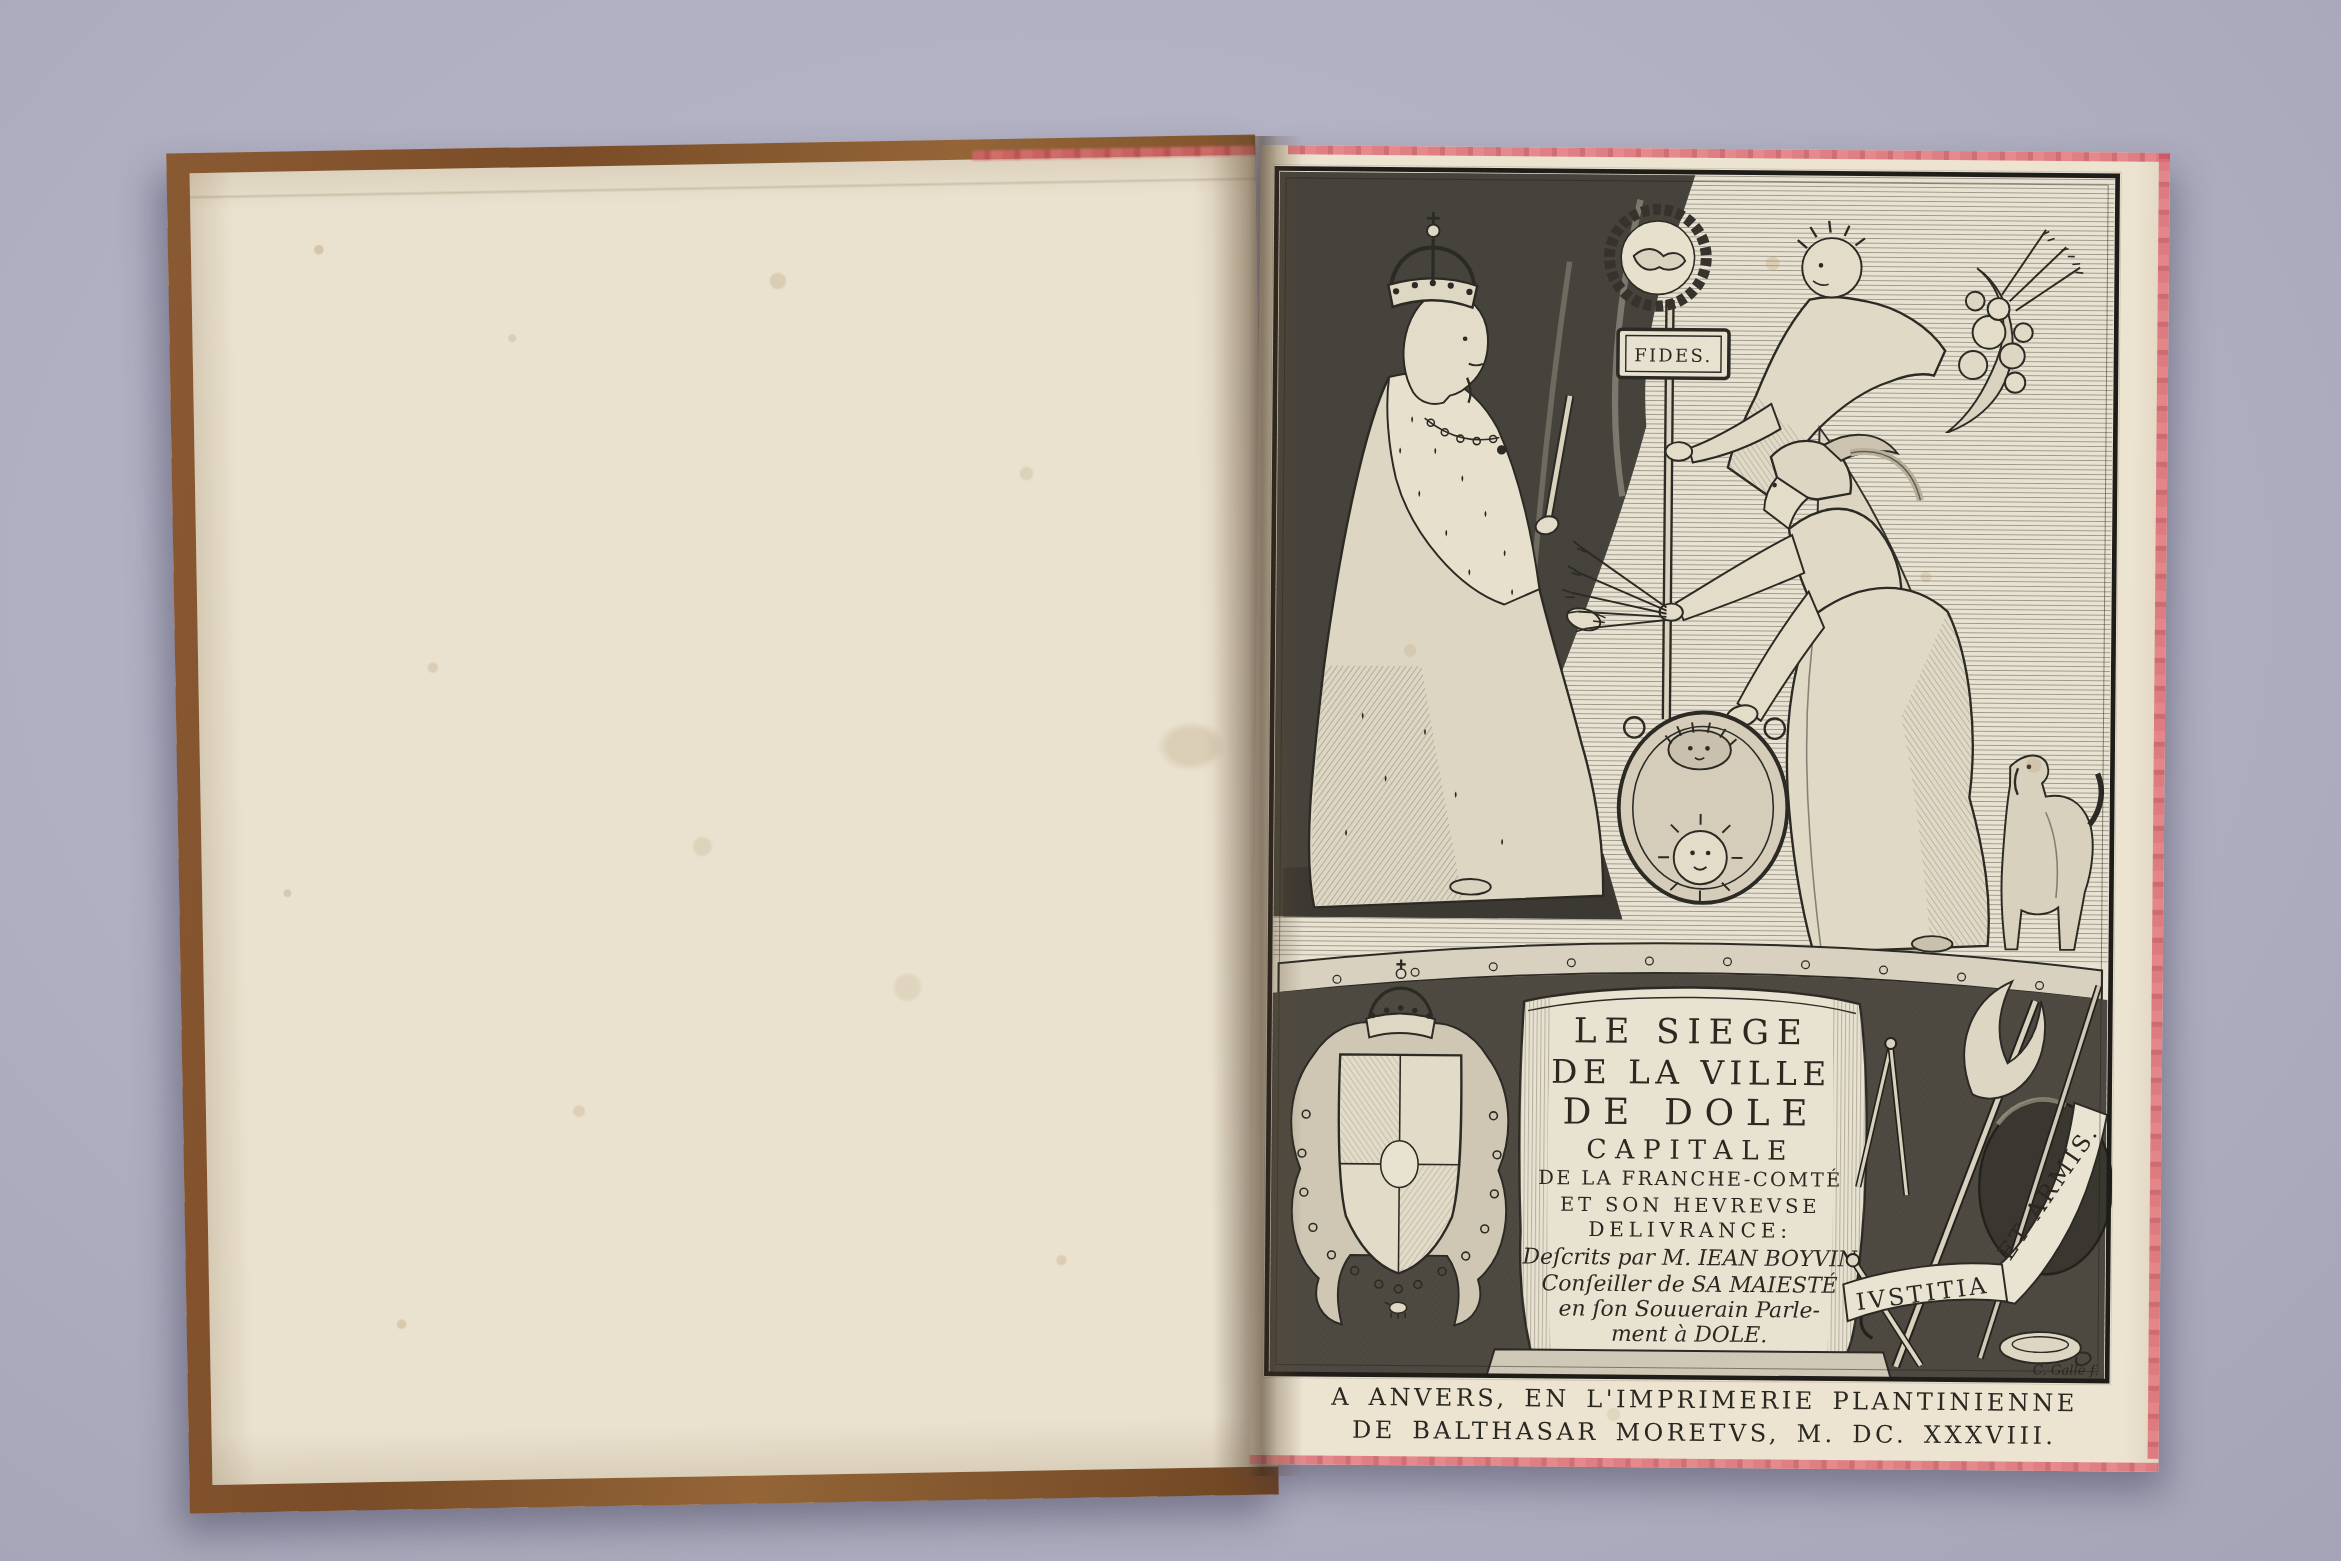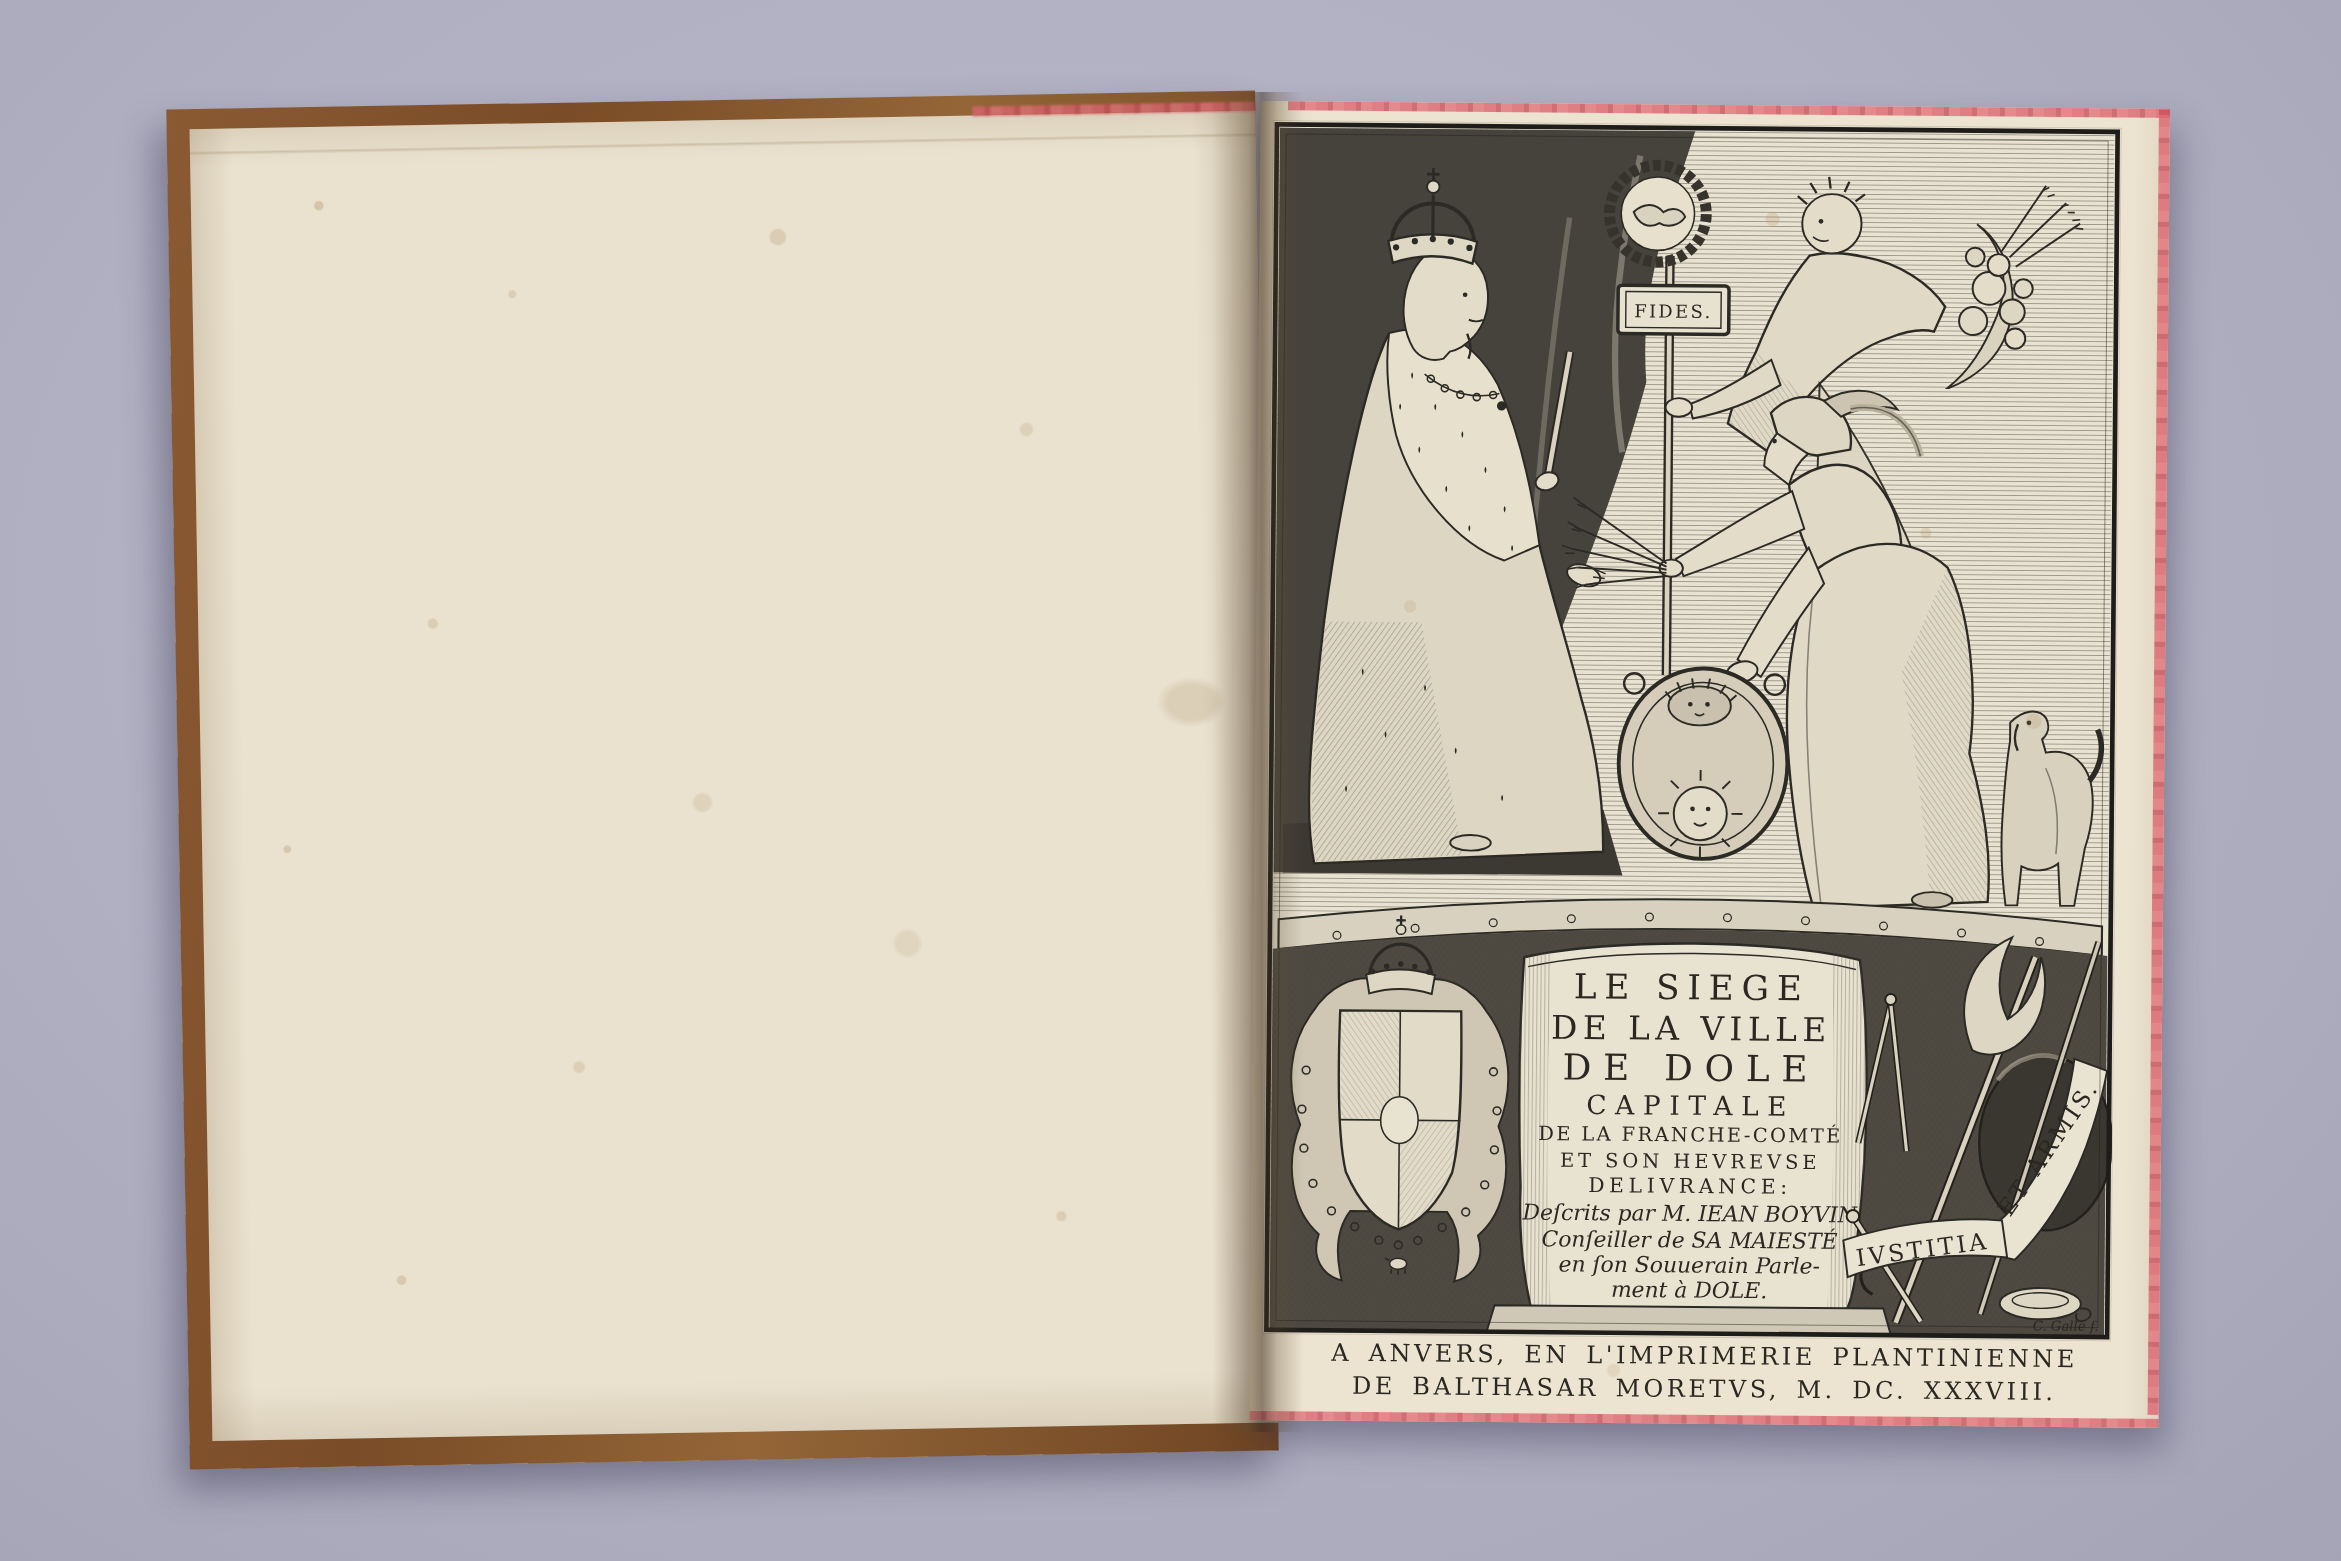--- a/index.html
+++ b/index.html
@@ -4,21 +4,21 @@
 <style>
   html,body{margin:0;padding:0;}
   body{
     width:2342px;height:1561px;overflow:hidden;
     font-family:"DejaVu Serif","Liberation Serif",serif;
   }
   .scene{
     position:absolute;inset:0;
     background:radial-gradient(ellipse at 45% 38%, #b8b7c9 0%, #b1b0c2 55%, #a5a4b6 100%);
   }
-  .book{position:absolute;inset:0;}
+  .book{position:absolute;inset:0;margin-top:44px;}
   
   .left-group{
     position:absolute;left:178px;top:100px;width:1089px;height:1360px;
     transform:rotate(-1deg);transform-origin:50% 50%;
     box-shadow:-11px 20px 37px rgba(45,42,70,.42);
   }
   .leather-backing{
     position:absolute;inset:0;
     background:linear-gradient(100deg,#8a5a33 0%, #7a4c27 30%, #936537 60%, #6f4523 100%);
   }

